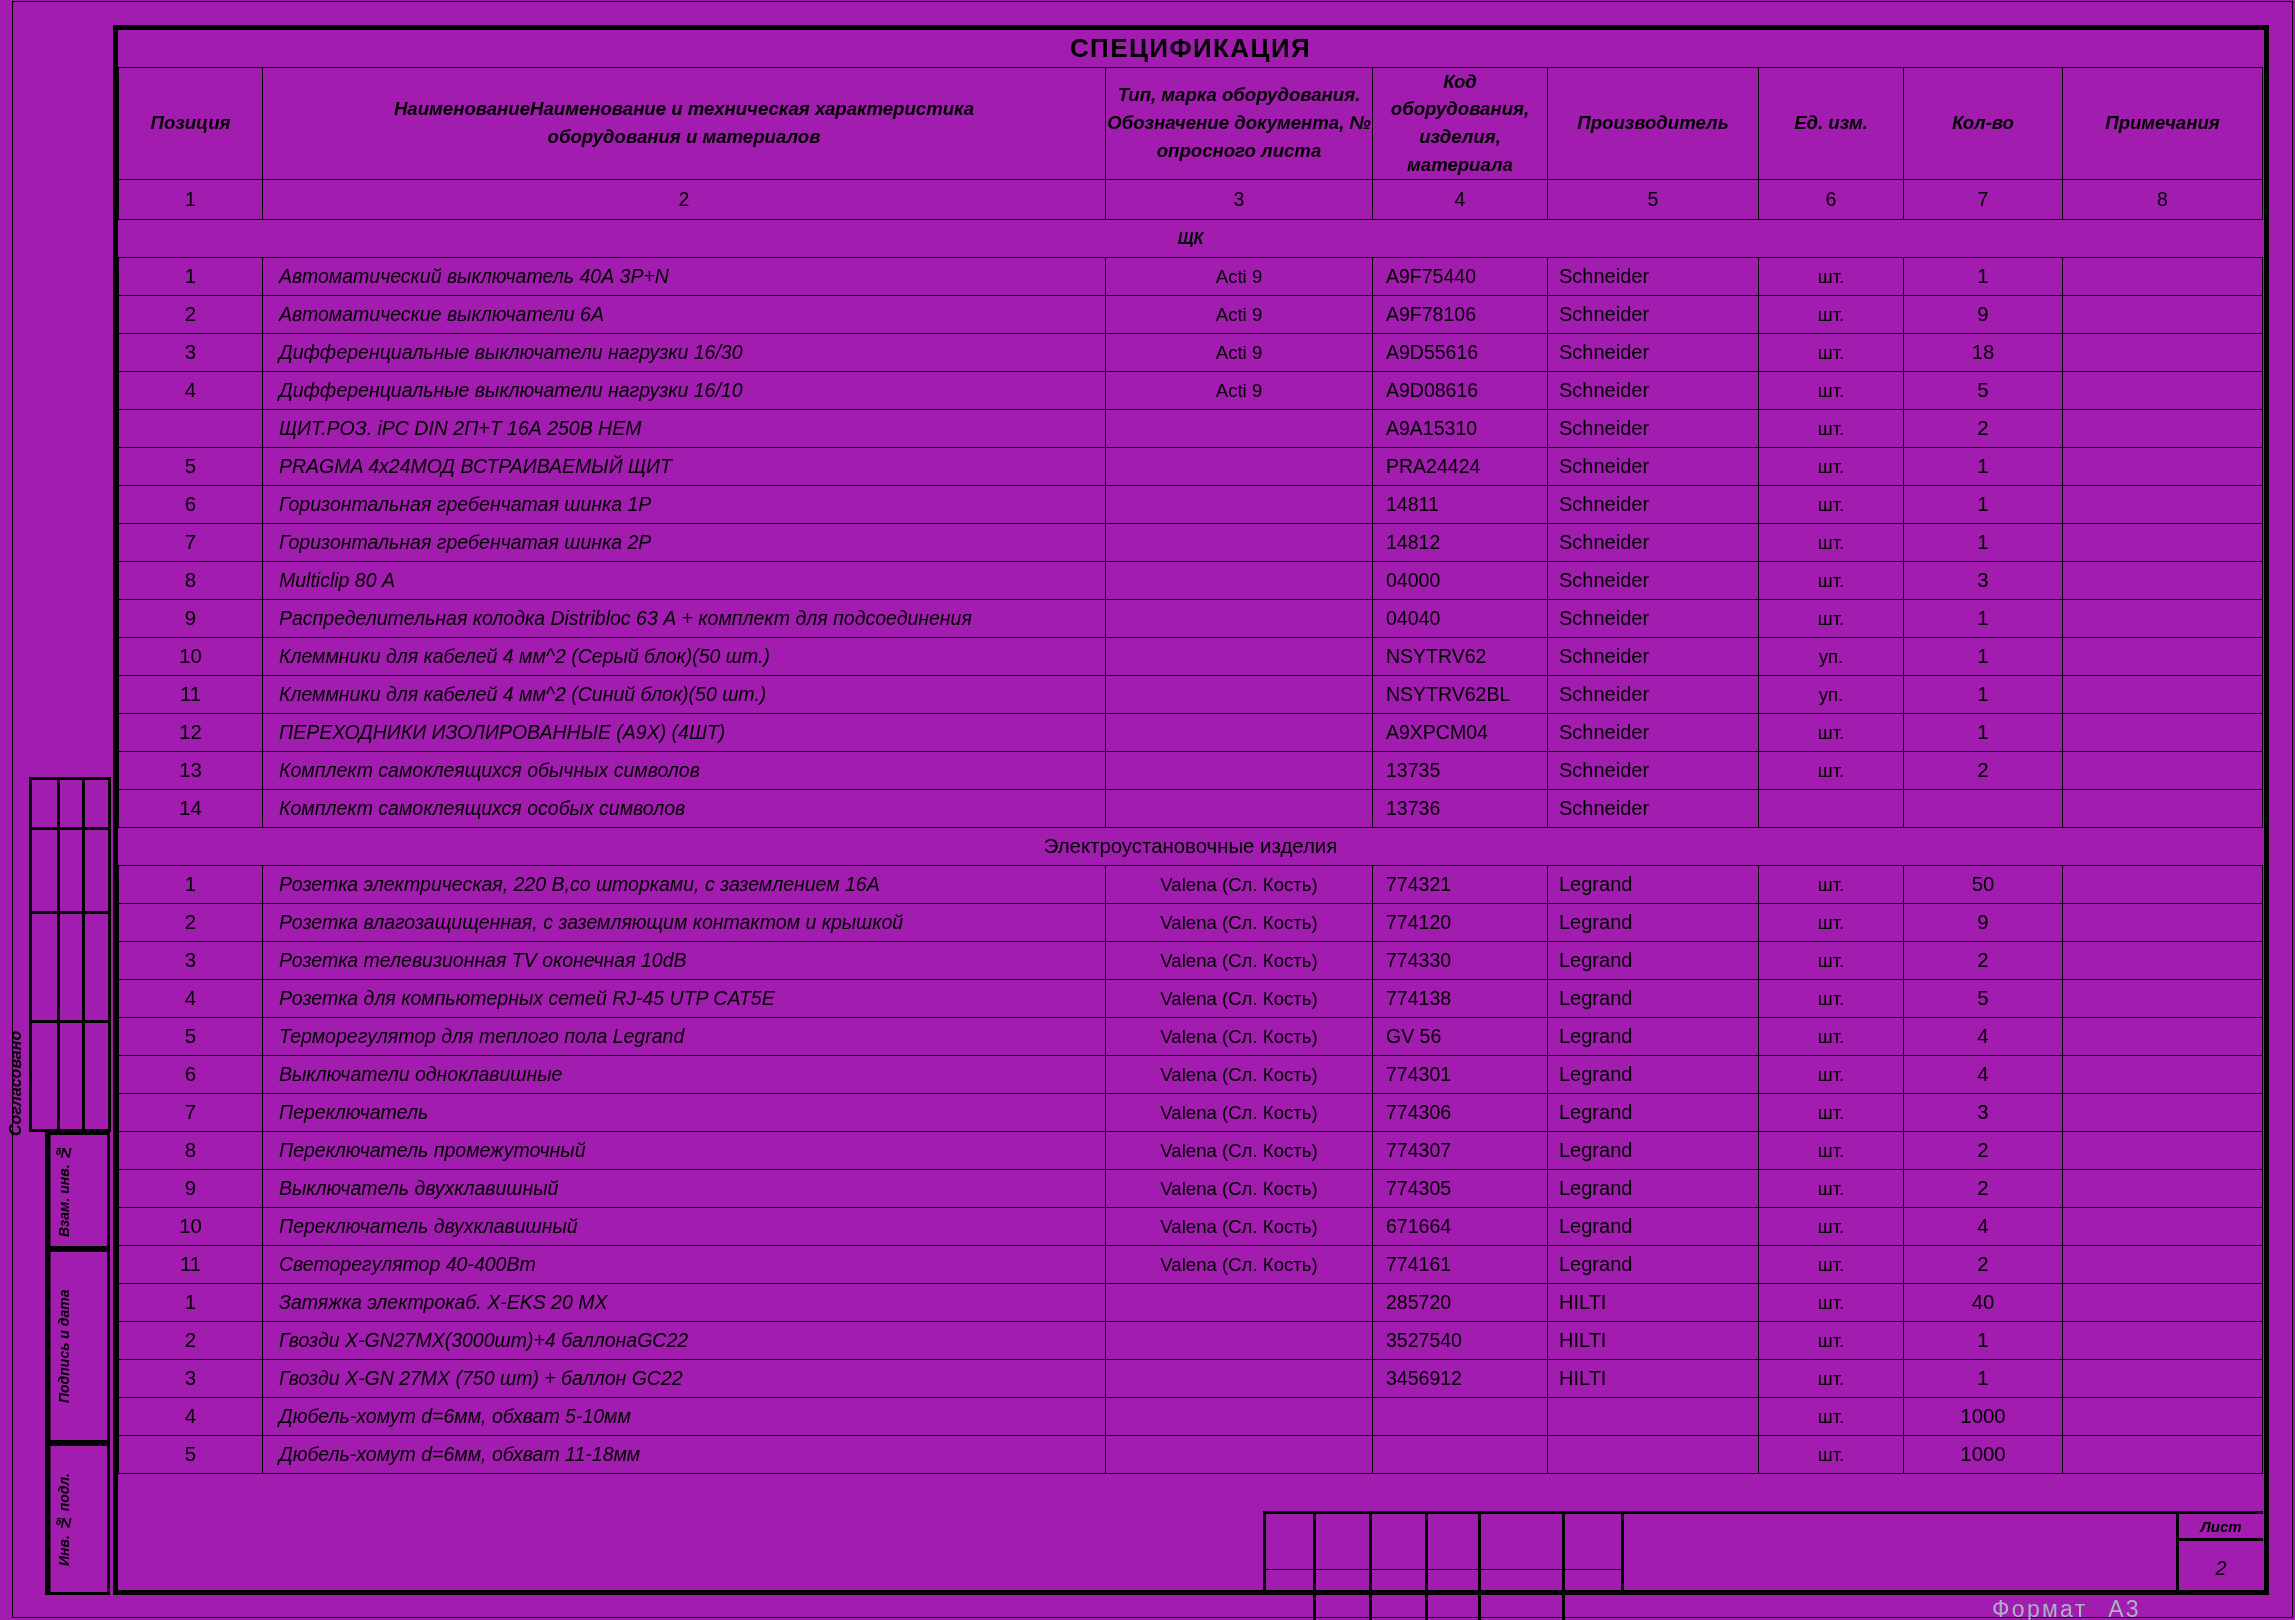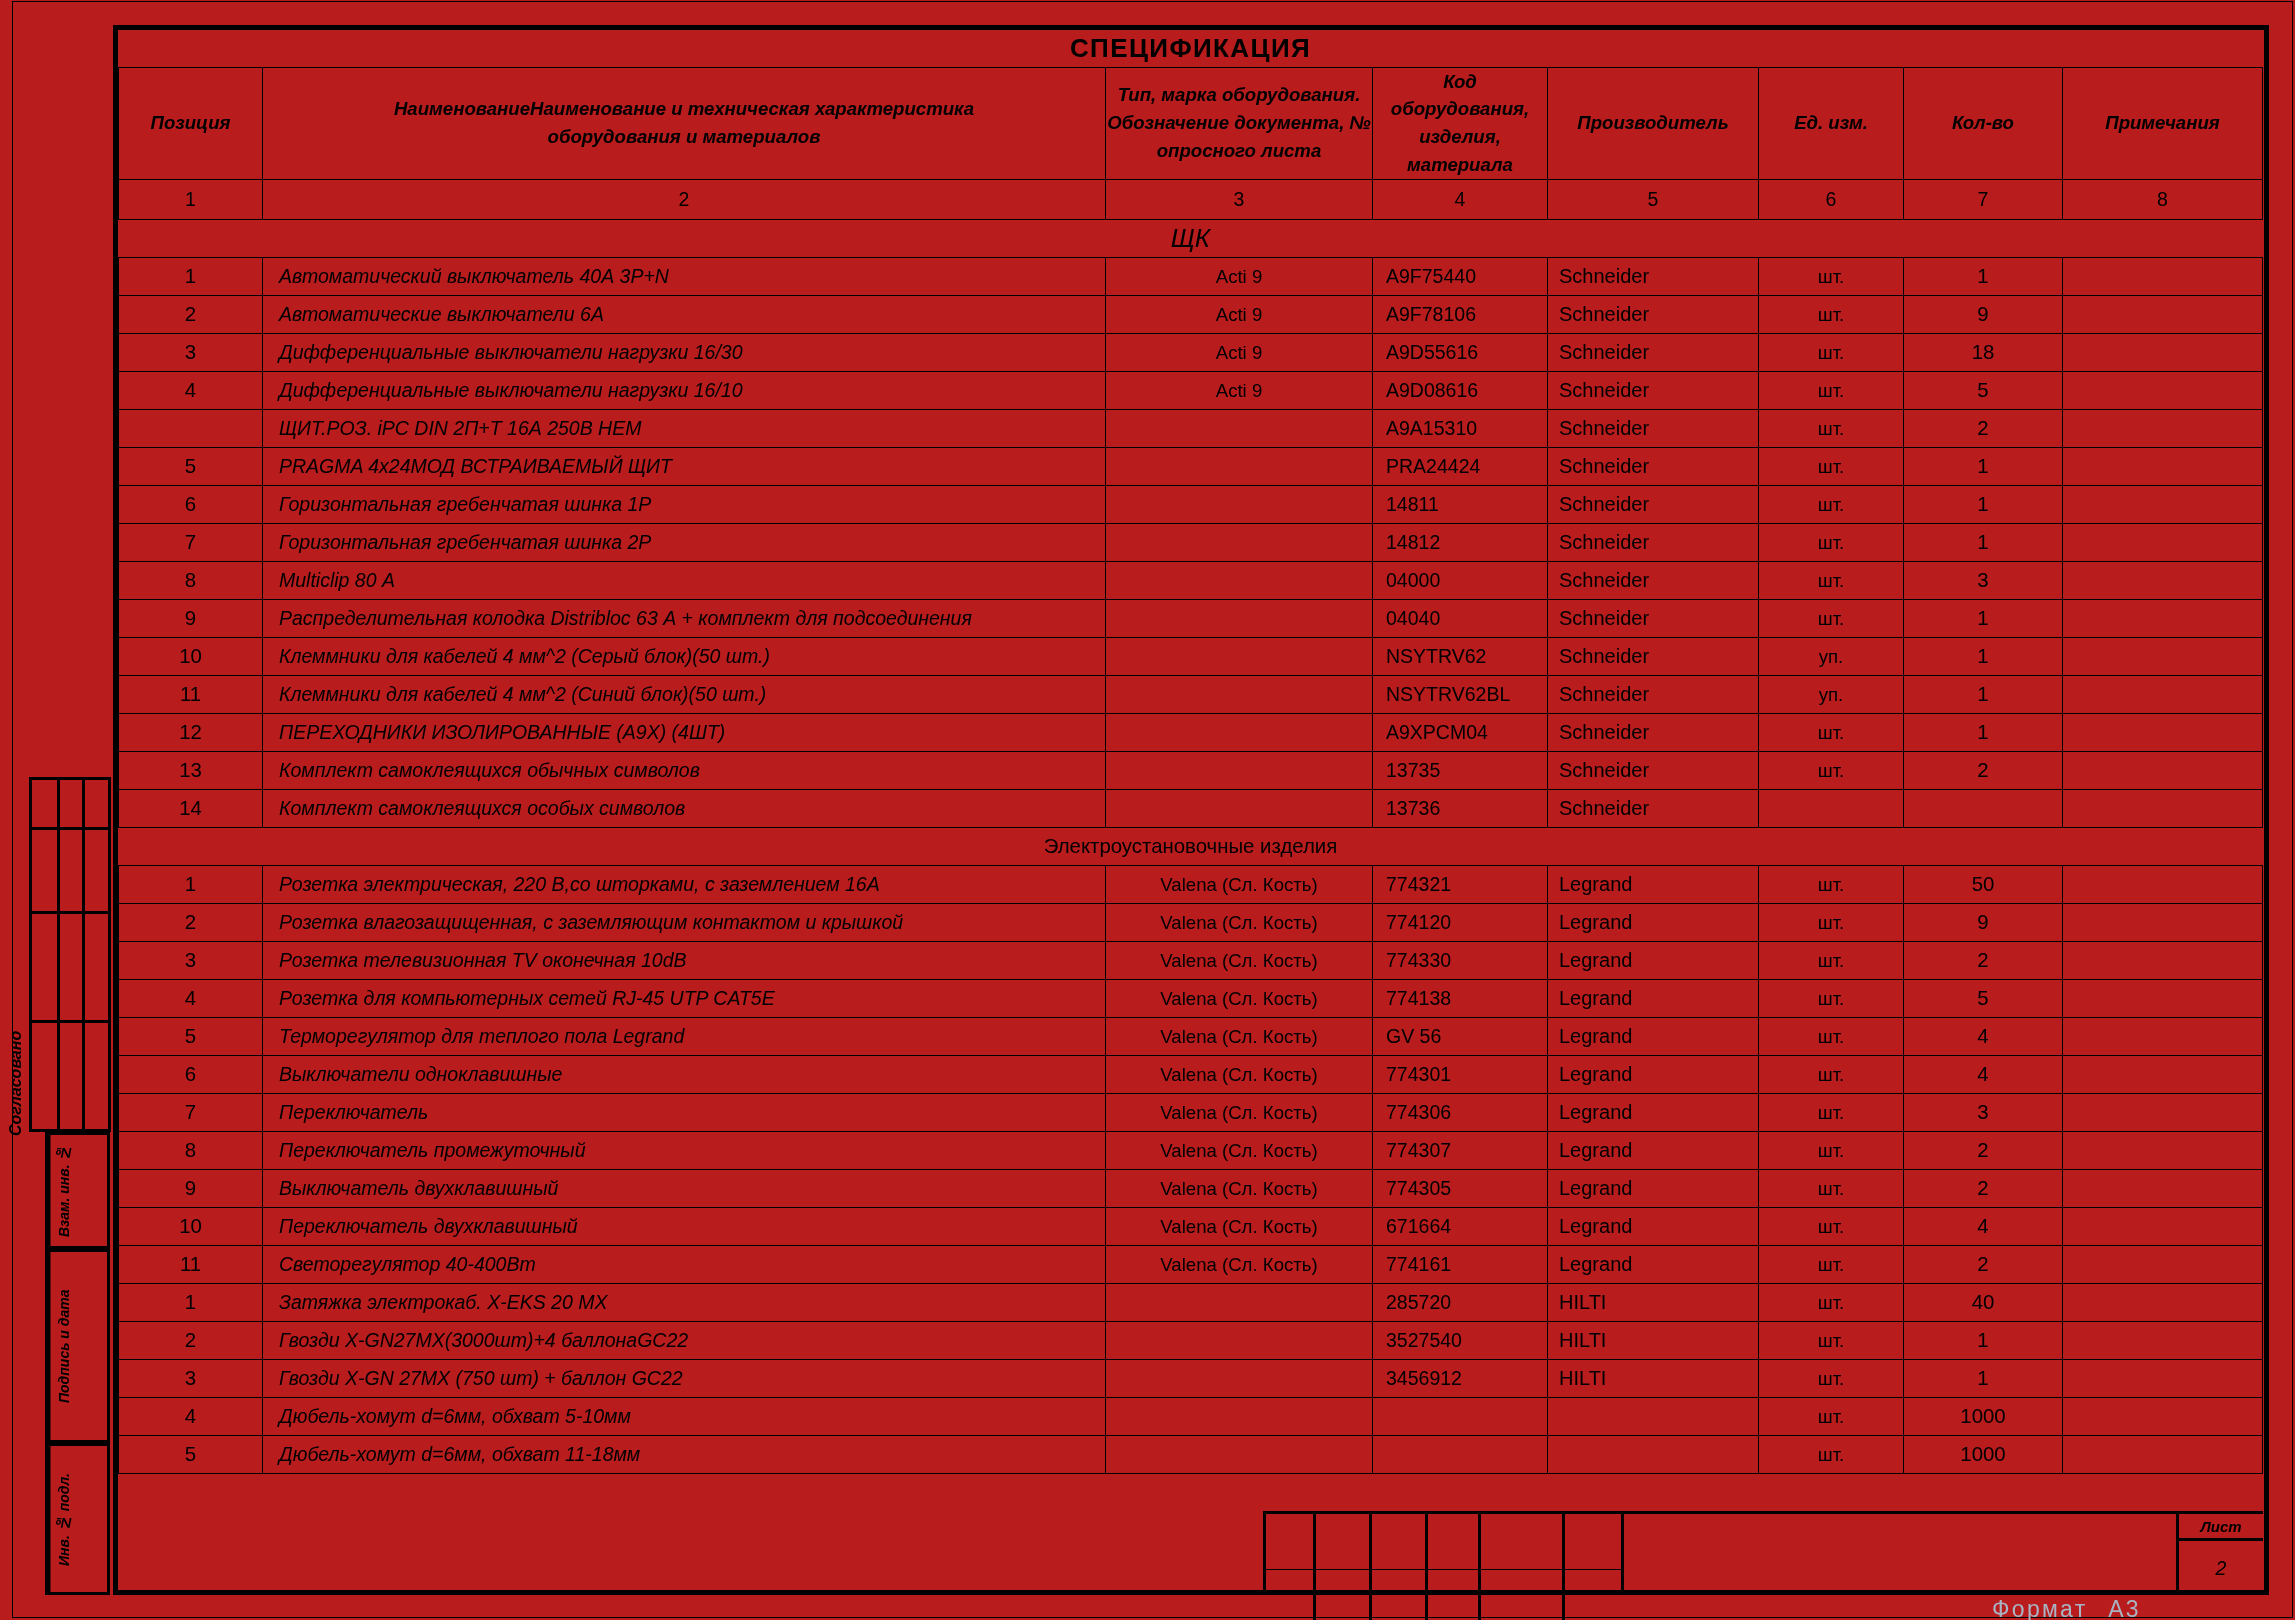--- a/index.html
+++ b/index.html
@@ -1,36 +1,36 @@
 <!DOCTYPE html>
 <html style="font-size:7.4px"><head>
 <meta charset="utf-8">
 <style>
   html,body{margin:0;padding:0;background:#fff;}
-  #page{position:relative;width:2295px;height:1621px;background:#b91c1c;overflow:hidden;
+  #page{position:relative;width:2295px;height:1621px;background:#a21caf;overflow:hidden;
         font-family:"Liberation Sans","DejaVu Sans",sans-serif;color:#000;}
   
   #sheet-border{position:absolute;left:11.6px;top:1.4px;width:2281px;height:1617px;
         border:1.4px solid #000;box-sizing:border-box;}
   
   #frame{position:absolute;left:113px;top:25px;width:2156px;height:1570px;
         border:5.6px solid #000;box-sizing:border-box;}
   
   #spec{position:absolute;left:118px;top:31px;width:2145px;border-collapse:collapse;table-layout:fixed;}
   #spec td,#spec th{border:1.4px solid #000;padding:0;vertical-align:middle;overflow:hidden;white-space:nowrap;}
   #spec tr.title-row{height:36px;}
   #spec tr.title-row td{border-left:none;border-right:none;border-top:none;text-align:center;
         font-size:26px;font-weight:600;letter-spacing:1.4px;}
   #spec tr.head-row{height:82px;}
   #spec tr.head-row th{font-style:italic;font-weight:bold;font-size:18.6px;line-height:1.5;text-align:center;white-space:normal;}
   #spec tr.num-row{height:40px;}
   #spec tr.num-row td{text-align:center;font-size:19.5px;}
   #spec tr.section-row{height:38px;}
   #spec tr.section-row td{border-left:none;border-right:none;text-align:center;font-size:20.4px;}
-  #spec tr.section-row.emph td{font-style:italic;font-weight:normal;font-size:26px;}
+  #spec tr.section-row.emph td{font-style:italic;font-weight:bold;font-size:16px;}
   #spec tr.data{height:38px;}
   .c-pos{text-align:center;font-size:20.4px;}
   .c-name{text-align:left;padding-left:16px !important;font-size:19.5px;font-style:italic;}
   .c-type{text-align:center;font-size:18.6px;}
   .c-code{text-align:left;padding-left:13px !important;font-size:19.5px;}
   .c-mfr{text-align:left;padding-left:11px !important;font-size:20px;}
   .c-unit{text-align:center;font-size:18.6px;}
   .c-qty{text-align:center;font-size:20.4px;}
   .c-note{}
   

